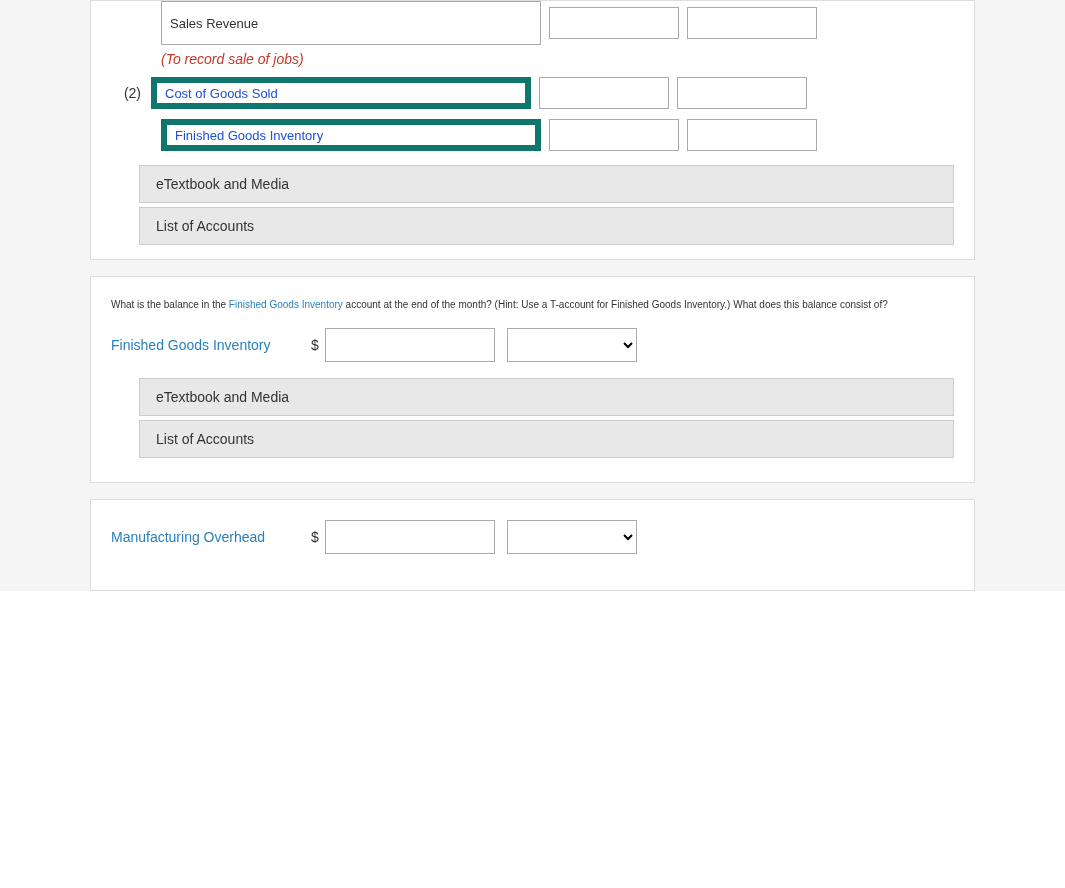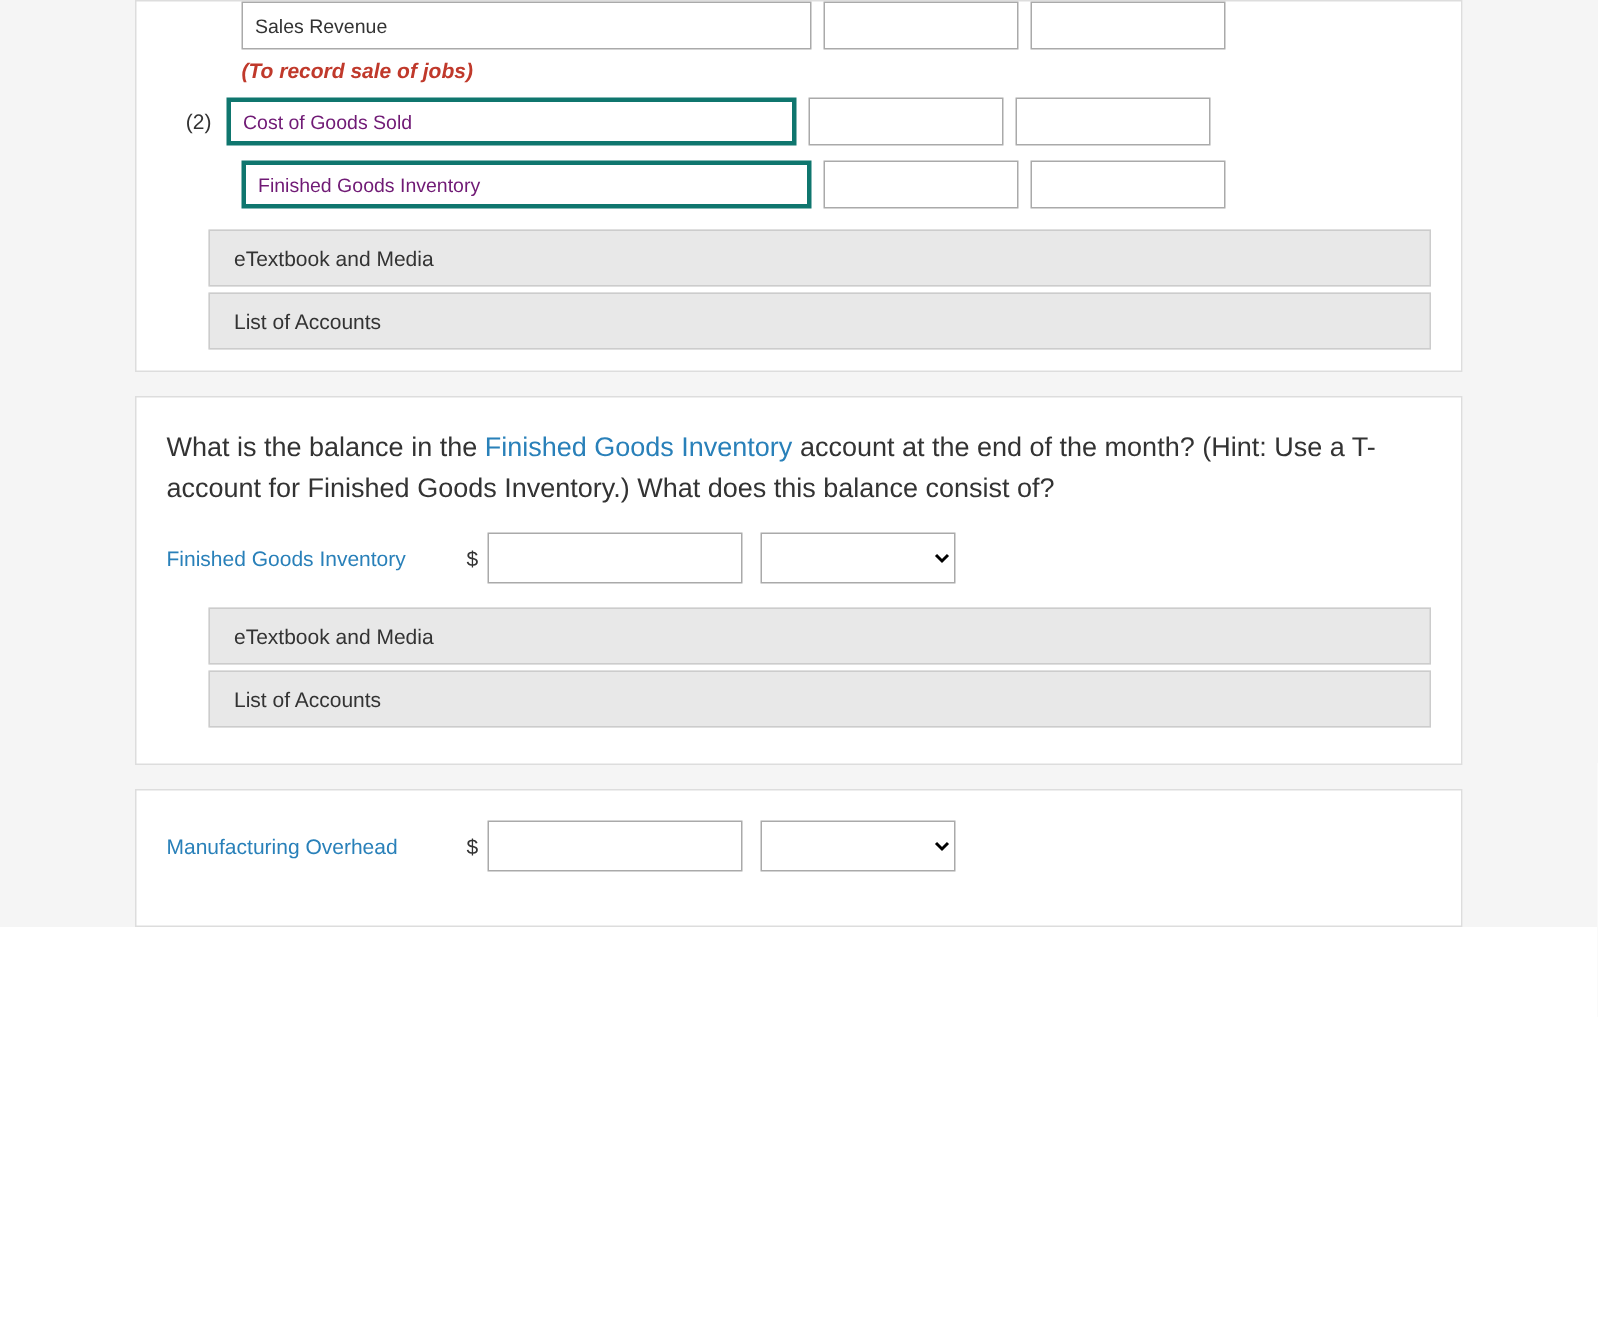--- a/index.html
+++ b/index.html
@@ -26,51 +26,50 @@
     .entry-number {
       width: 40px;
       text-align: right;
       padding-right: 10px;
       color: #333;
       font-size: 14px;
     }
     .account-input {
       width: 380px;
       height: 32px;
-      border: 3px solid #0f766e;
-      padding: 4px 8px;
-      font-size: 13px;
-      background: #fff;
-      color: #701a75;
+      border: 6px solid #0f766e;
+      padding: 4px 8px;
+      font-size: 13px;
+      background: #fff;
+      color: #1d4ed8;
     }
     .amount-input {
       width: 130px;
       height: 32px;
       border: 1px solid #aaa;
       padding: 4px 8px;
       font-size: 13px;
       background: #fff;
       margin-left: 8px;
     }
     .italic-note {
       font-style: italic;
       color: #c0392b;
       font-size: 14px;
       margin: 6px 0 10px 50px;
-      font-weight: bold;
     }
     .sales-revenue-row {
       display: flex;
       align-items: center;
       margin-bottom: 6px;
       margin-left: 50px;
     }
     .sales-revenue-input {
       width: 380px;
-      height: 32px;
+      height: 44px;
       border: 1px solid #aaa;
       padding: 4px 8px;
       font-size: 13px;
       background: #fff;
       color: #333;
     }
     .btn-row {
       margin-top: 14px;
       padding-left: 28px;
     }
@@ -86,21 +85,21 @@
       cursor: pointer;
       margin-bottom: 4px;
     }
     .question-section {
       background: #fff;
       border: 1px solid #ddd;
       margin: 0 90px 16px 90px;
       padding: 20px;
     }
     .question-text {
-      font-size: 18px;
+      font-size: 10px;
       color: #333;
       margin-bottom: 16px;
       line-height: 1.5;
     }
     .field-row {
       display: flex;
       align-items: center;
       margin-bottom: 16px;
     }
     .field-label {

